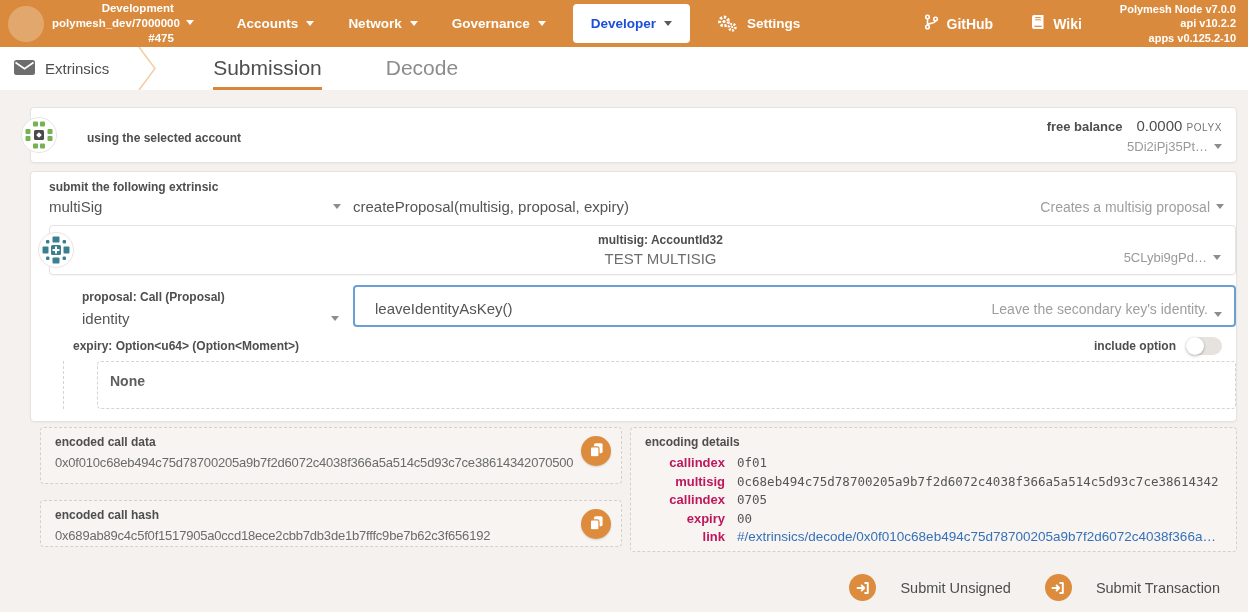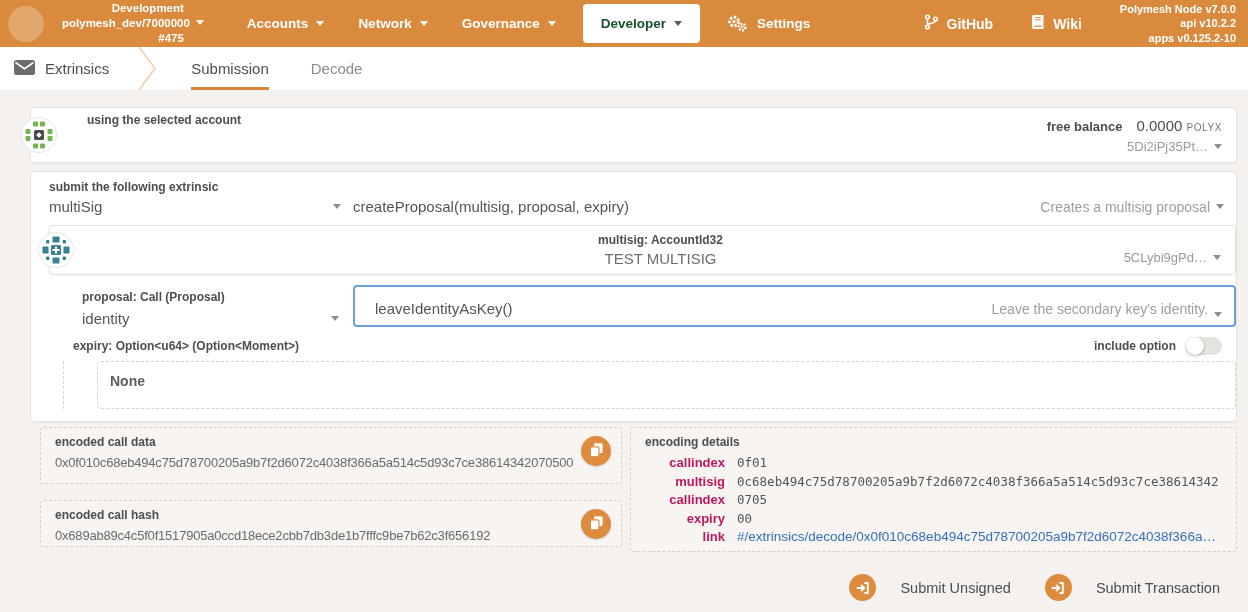--- a/index.html
+++ b/index.html
@@ -4,45 +4,45 @@
 <style>
   * { margin:0; padding:0; box-sizing:border-box; }
   html,body { background:#e9e6e2; }
   body { font-family:"Liberation Sans", sans-serif; }
   .screen { position:relative; width:1248px; height:612px; background:#f4f1ee; overflow:hidden; }
 
   
   .topbar { height:47px; background:#d98a3d; display:flex; align-items:center; padding:0 8px; color:#fff; }
   .chain { display:flex; align-items:center; cursor:pointer; }
   .chain-avatar { width:36px; height:36px; border-radius:50%; background:rgba(255,255,255,.25); flex:0 0 auto; }
-  .chain-info { display:flex; flex-direction:column; align-items:flex-end; margin-left:18px; font-size:11.5px; font-weight:700; line-height:1.28; min-width:130px; }
+  .chain-info { display:flex; flex-direction:column; align-items:flex-end; margin-left:8px; font-size:11.5px; font-weight:700; line-height:1.28; min-width:130px; }
   .chain-info .pad { margin-right:20px; }
   .caret { display:inline-block; width:0; height:0; border-left:4px solid transparent; border-right:4px solid transparent; border-top:5px solid #fff; margin-left:6px; vertical-align:2px; }
   .caret.dark { border-top-color:#5a5a5a; }
   .caret.gray { border-top-color:#8d8d8d; }
   .menu { display:flex; align-items:center; height:100%; margin-left:26px; }
   .menu-item { display:flex; align-items:center; gap:2px; font-size:13.5px; font-weight:600; padding:0 17px; height:100%; cursor:pointer; white-space:nowrap; }
-  .menu-item.active { background:#fff; color:#14532d; border-radius:4px; height:39px; margin:0 10px; padding:0 18px; }
+  .menu-item.active { background:#fff; color:#1d4ed8; border-radius:4px; height:39px; margin:0 10px; padding:0 18px; }
   .menu-item .gearwrap { margin-right:7px; display:flex; }
   .top-links { display:flex; align-items:center; margin-left:auto; gap:14px; }
   .top-link { display:flex; align-items:center; gap:8px; font-size:14px; font-weight:600; padding:0 12px; cursor:pointer; }
   .version { text-align:right; font-size:11px; font-weight:600; line-height:1.3; margin-left:26px; padding-right:4px; white-space:nowrap; }
 
   
   .tabbar { height:43px; background:#fff; display:flex; align-items:stretch; padding-left:14px; }
   .app-title { display:flex; align-items:center; gap:10px; font-size:15px; color:#4e4e4e; }
   .chev { margin:0 14px 0 28px; }
   .tabs { display:flex; gap:42px; margin-left:18px; }
-  .tab { display:flex; align-items:center; font-size:15px; color:#8c8c8c; border-bottom:3px solid transparent; padding-top:2px; cursor:pointer; }
+  .tab { display:flex; align-items:center; font-size:21px; color:#8c8c8c; border-bottom:3px solid transparent; padding-top:2px; cursor:pointer;margin-left:22px; }
   .tab.active { color:#4e4e4e; border-bottom-color:#d9863b; }
 
   
   .content { padding-top:17px; }
   .card { background:#fff; border:1px solid #e6e2dd; border-radius:4px; box-shadow:0 1px 2px rgba(0,0,0,.04); }
-  .account-card { margin:0 11px 0 30px; height:56px; position:relative; padding:5px 14px 0 56px; }
+  .account-card { margin:0 11px 0 30px; height:56px; position:relative; padding:23px 14px 0 56px; }
   .identicon { position:absolute; left:-10px; top:50%; transform:translateY(-50%); width:36px; height:36px; border-radius:50%; cursor:pointer; }
   .field-label { font-size:12px; font-weight:700; color:#4e4e4e; }
   .field-value { font-size:15px; color:#6e6e6e; margin-top:3px; cursor:pointer; }
   .account-right { position:absolute; right:14px; top:9px; text-align:right; }
   .balance-line { font-size:13px; color:#4e4e4e; }
   .b-label { font-weight:700; margin-right:14px; }
   .b-val { font-size:15px; }
   .b-unit { font-size:10px; color:#757575; letter-spacing:.6px; margin-left:4px; }
   .addr-line { margin-top:5px; font-size:13px; color:#9a9a9a; cursor:pointer; }
 

